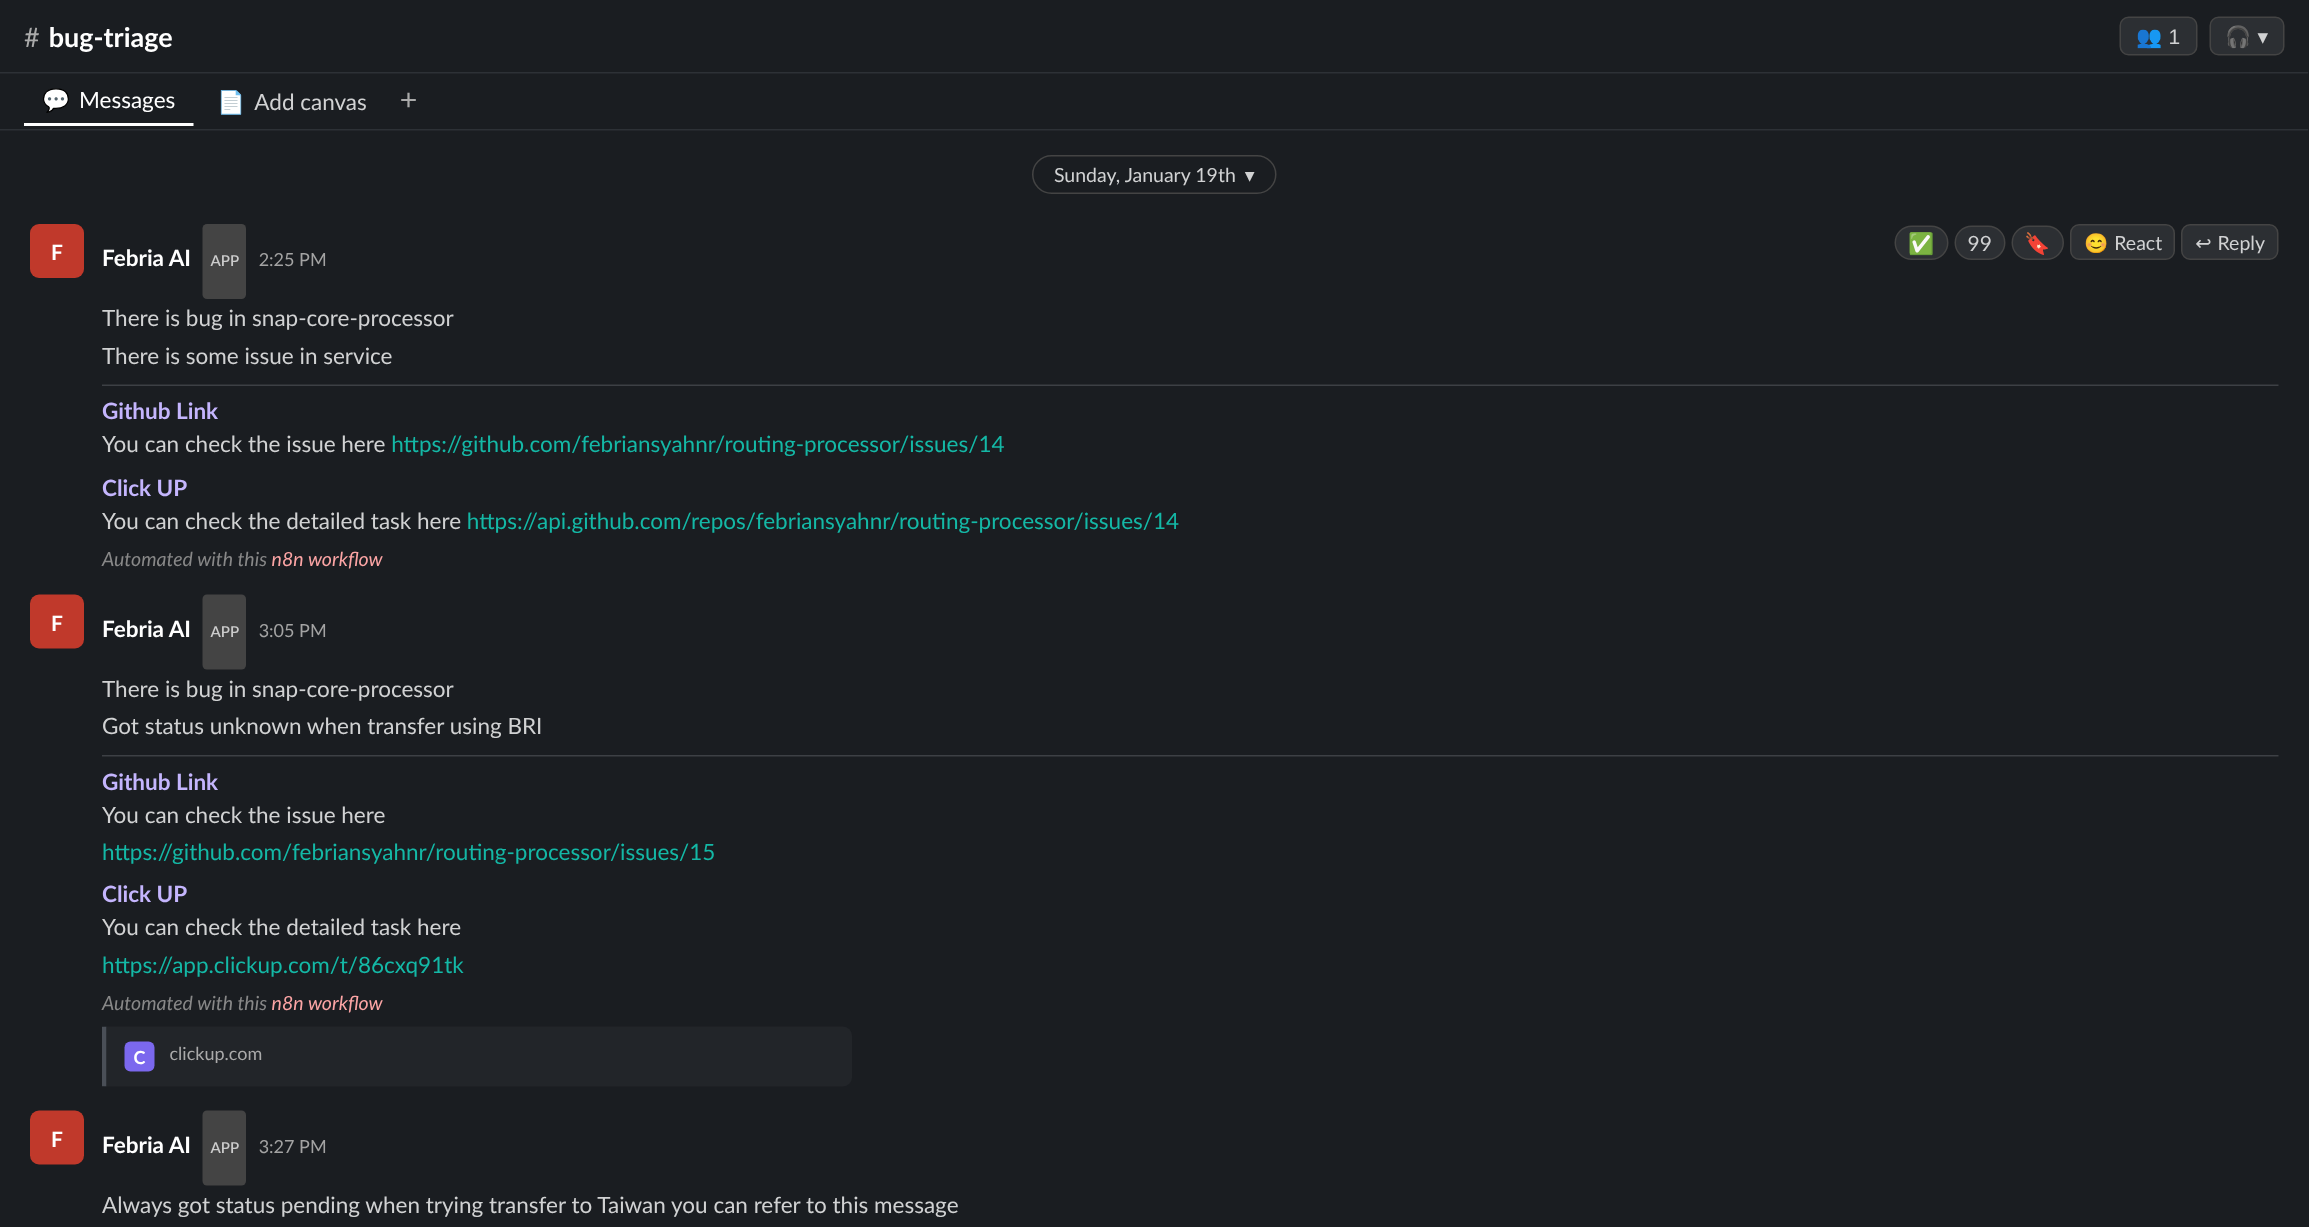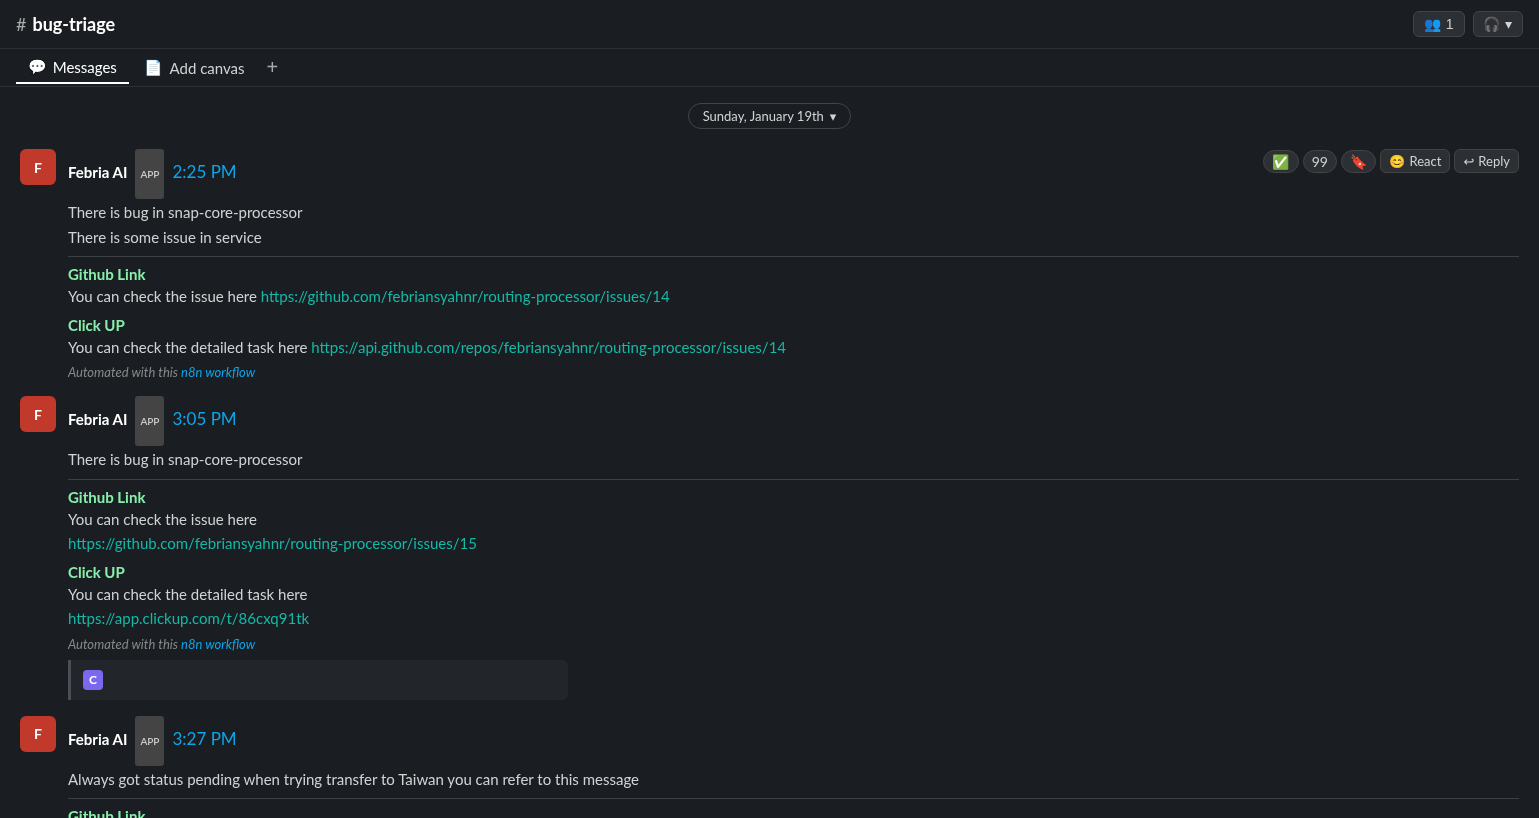--- a/index.html
+++ b/index.html
@@ -155,55 +155,55 @@
     .app-badge {
       background: #444;
       color: #ccc;
       font-size: 10px;
       padding: 19px 5px;
       border-radius: 3px;
       font-weight: 600;
       text-transform: uppercase;
     }
     .timestamp {
-      font-size: 17px;
-      color: #0ea5e9;
+      font-size: 12px;
+      color: #a3a3a3;
     }
 
     .message-text {
       color: #d1d2d3;
       line-height: 1.5;
       margin-bottom: 2px;
     }
 
     .message-divider {
       border: none;
       border-top: 1px solid #3d4045;
       margin: 8px 0;
     }
 
     .section-title {
       font-weight: 700;
-      color: #86efac;
+      color: #c4b5fd;
       margin-bottom: 2px;
     }
 
     .link {
       color: #14b8a6;
       text-decoration: none;
     }
 
     .automated-text {
       font-style: italic;
       color: #888;
       font-size: 13px;
       margin-top: 6px;
     }
     .automated-text a {
-      color: #0ea5e9;
+      color: #fca5a5;
       text-decoration: none;
     }
 
     
     .link-preview {
       display: flex;
       align-items: flex-start;
       gap: 10px;
       border-left: 3px solid #4a4f57;
       padding: 10px 12px;
@@ -358,20 +358,21 @@
 
   <div class="message-block">
     <div class="avatar">F</div>
     <div class="message-content">
       <div class="message-header">
         <span class="sender-name">Febria AI</span>
         <span class="app-badge">APP</span>
         <span class="timestamp">3:05 PM</span>
       </div>
       <div class="message-text">There is bug in snap-core-processor</div>
+      <div class="message-text">Got status unknown when transfer using BRI</div>
       <hr class="message-divider">
       <div class="section-title">Github Link</div>
       <div class="message-text">
         You can check the issue here
       </div>
       <div class="message-text">
         <a class="link" href="#">https://github.com/febriansyahnr/routing-processor/issues/15</a>
       </div>
       <div class="section-title" style="margin-top:8px;">Click UP</div>
       <div class="message-text">
@@ -380,20 +381,21 @@
       <div class="message-text">
         <a class="link" href="#">https://app.clickup.com/t/86cxq91tk</a>
       </div>
       <div class="automated-text">
         <em>Automated with this <a href="#">n8n workflow</a></em>
       </div>
 
       <div class="link-preview">
         <div class="link-preview-icon">C</div>
         <div class="link-preview-content">
+          <div class="link-preview-site">clickup.com</div>
         </div>
       </div>
     </div>
   </div>
 
   <div class="message-block">
     <div class="avatar">F</div>
     <div class="message-content">
       <div class="message-header">
         <span class="sender-name">Febria AI</span>

